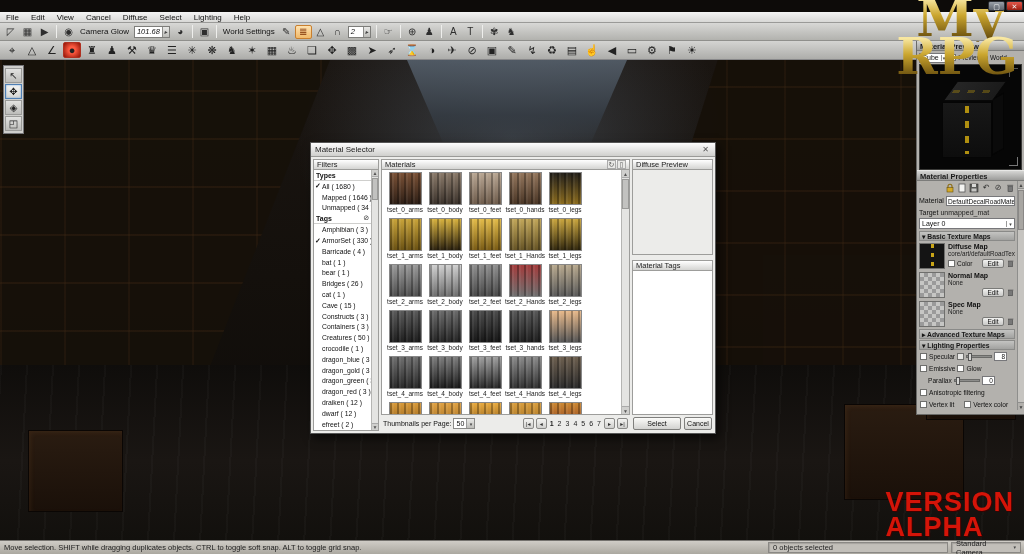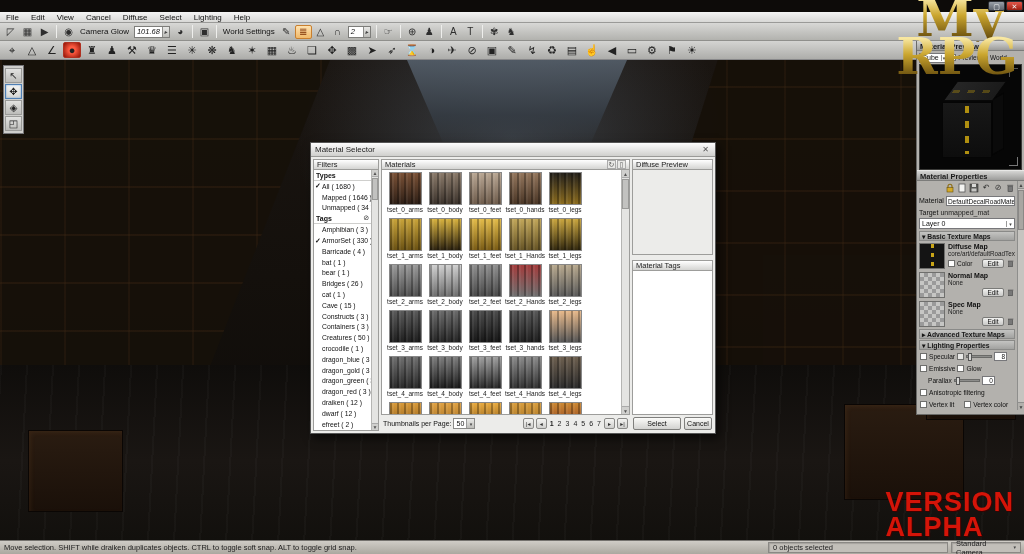--- a/index.html
+++ b/index.html
@@ -766,21 +766,21 @@
   <div class="logo">
     <div class="l1">My</div>
     <div class="l2">RPG</div>
   </div>
   <div class="alpha">
     <div>VERSION</div>
     <div>ALPHA</div>
   </div>
 
   <div class="statusbar">
-    <span class="status-left">Move selection.  SHIFT while draiken duplicates objects.  CTRL to toggle soft snap.  ALT to toggle grid snap.</span>
+    <span class="status-left">Move selection.  SHIFT while dragging duplicates objects.  CTRL to toggle soft snap.  ALT to toggle grid snap.</span>
     <span class="status-box objects">0 objects selected</span>
     <span class="status-box camera">
       <span>Standard Camera</span>
       <span class="cam-arr">▾</span>
     </span>
   </div>
 
 </div>
 
 </body></html>

